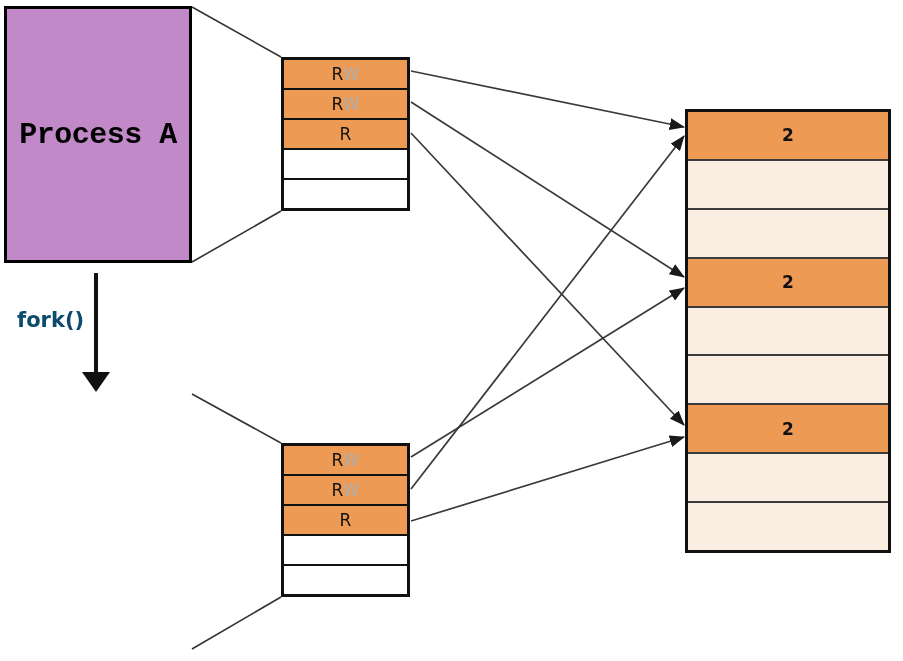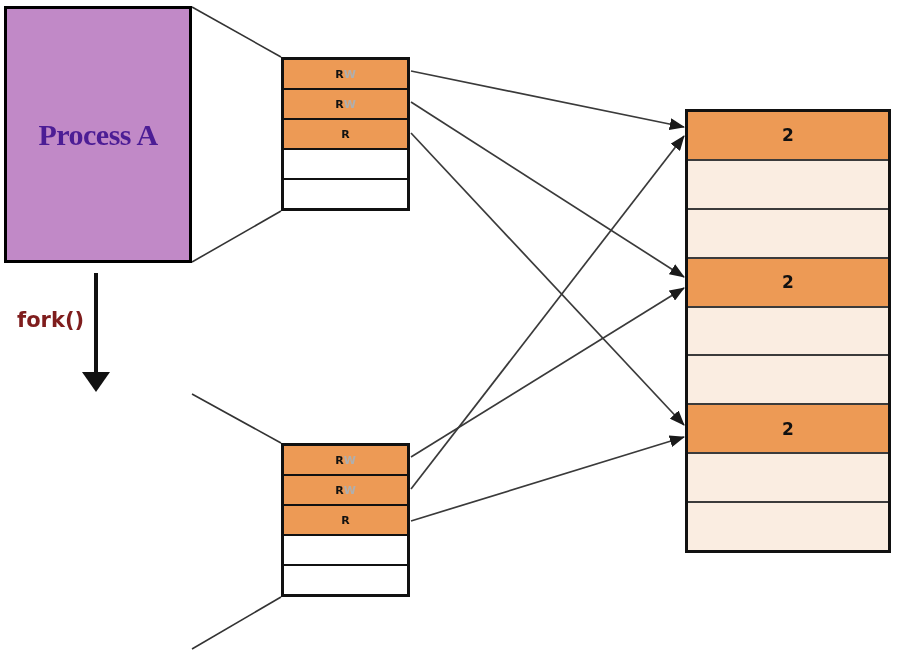--- a/index.html
+++ b/index.html
@@ -28,24 +28,24 @@
   }
   .proc-box {
     position: absolute;
     box-sizing: border-box;
     border: 3px solid #000000;
     display: flex;
     align-items: center;
     justify-content: center;
   }
   .proc-label {
-    font-family: Liberation Serif, serif;
+    font-family: Liberation Mono, monospace;
     font-weight: bold;
     font-size: 30px;
-    color: #4c1d95;
+    color: #000000;
     letter-spacing: -0.5px;
     white-space: nowrap;
   }
   #process-a-box {
     left: 4px;
     top: 6px;
     width: 188px;
     height: 257px;
     background: #C189C7;
   }
@@ -73,22 +73,22 @@
     display: flex;
     align-items: center;
     justify-content: center;
     background: #ffffff;
     position: relative;
   }
   .pt-row:last-child { border-bottom: none; }
   .pt-row.mapped { background: #ED9A55; }
   .pt-perm {
     font-family: "DejaVu Sans", sans-serif;
-    font-weight: bold;
-    font-size: 11px;
+    font-weight: normal;
+    font-size: 17px;
     letter-spacing: 0px;
     line-height: 1;
   }
   .perm-r { color: #111111; }
   .perm-w { color: #AFAFAF; }
   #memory-block {
     position: absolute;
     left: 685px;
     top: 109px;
     width: 206px;
@@ -116,21 +116,21 @@
     font-size: 17px;
     color: #111111;
   }
   #fork-label {
     position: absolute;
     left: 17px;
     top: 308px;
     font-family: "DejaVu Sans", sans-serif;
     font-weight: bold;
     font-size: 21px;
-    color: #7f1d1d;
+    color: #0c4a6e;
     white-space: nowrap;
   }
 </style>
 </head>
 <body>
 
 <div id="diagram-root">
 
   <svg id="wire-layer" viewBox="0 0 903 661" width="903" height="661">
     <defs>

